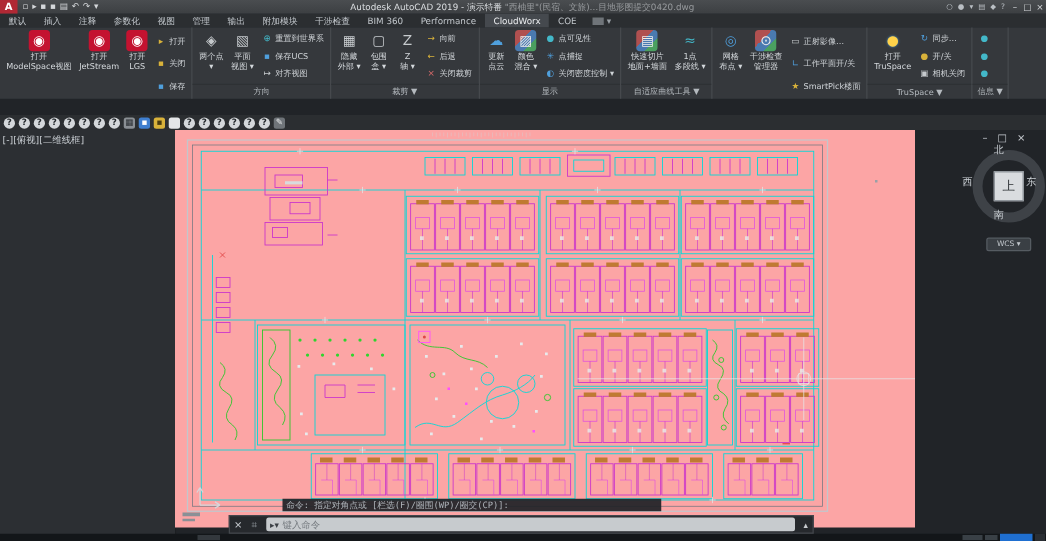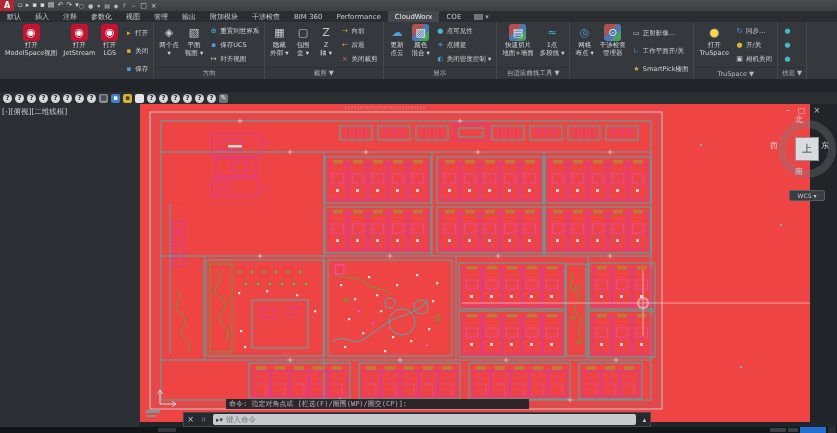--- a/index.html
+++ b/index.html
@@ -53,21 +53,21 @@
   .lic{width:9px;height:9px;border-radius:50%;background:#d4d7da;color:#23272b;font-size:7px;font-weight:bold;
        display:flex;align-items:center;justify-content:center;flex:0 0 auto;}
   .lic.sq{border-radius:2px;}
   .lic.c-pal{background:#8a8f94;color:#2e3236;}
   .lic.c-blue{background:#3f7fd0;color:#fff;}
   .lic.c-yel{background:#d9b23a;color:#4a3c10;}
   .lic.c-wht{background:#e4e6e8;color:#e4e6e8;}
   .lic.c-edit{background:#6f7479;color:#e2e4e6;}
   
   .leftpanel{position:absolute;left:0;top:104px;width:140px;height:329px;background:#2c2f33;border-right:1px solid #1c1f22;}
-  .viewport{position:absolute;left:140px;top:104px;width:670px;height:318px;background:#ef4444;overflow:hidden;}
+  .viewport{position:absolute;left:140px;top:104px;width:592px;height:318px;background:#fca5a5;overflow:hidden;}
   .vplabel{position:absolute;left:2px;top:107px;font-size:7.5px;color:#c9ced3;z-index:5;}
   .vwin{position:absolute;left:786px;top:107px;display:flex;gap:8px;z-index:6;color:#c3c8cd;font-size:8px;line-height:8px;}
   
   .cube{position:absolute;left:776px;top:118px;width:62px;height:100px;z-index:6;}
   .ring{position:absolute;left:2px;top:2px;width:42px;height:42px;border:8px solid rgba(120,128,138,.33);border-radius:50%;}
   .cdir{position:absolute;color:#cdd2d7;font-size:8px;width:10px;text-align:center;}
   .ctop{position:absolute;left:19px;top:19px;width:22px;height:22px;background:#d9dcdf;border:1px solid #8f959b;
         color:#2c3034;font-size:10px;display:flex;align-items:center;justify-content:center;}
   .wcs{position:absolute;left:13px;top:72px;width:34px;height:9px;background:#3a3f44;border:1px solid #565c62;border-radius:2px;
        color:#c2c7cc;font-size:6px;display:flex;align-items:center;justify-content:center;gap:2px;}
@@ -104,20 +104,24 @@
     <div class="qat">
         <span>▫</span>
         <span>▸</span>
         <span>▪</span>
         <span>▪</span>
         <span>▤</span>
         <span>↶</span>
         <span>↷</span>
         <span>▾</span>
       </div>
+    <div class="tb-title">
+      <span>Autodesk AutoCAD 2019 - 演示特番</span>
+      <span class="tb-doc">"西柚里"(民宿、文旅)…目地形图提交0420.dwg</span>
+    </div>
     <div class="tb-right">
         <span>○</span>
         <span>●</span>
         <span>▾</span>
         <span>▤</span>
         <span>◆</span>
         <span>?</span>
       </div>
     <span class="winbtn">–</span>
     <span class="winbtn">□</span>

